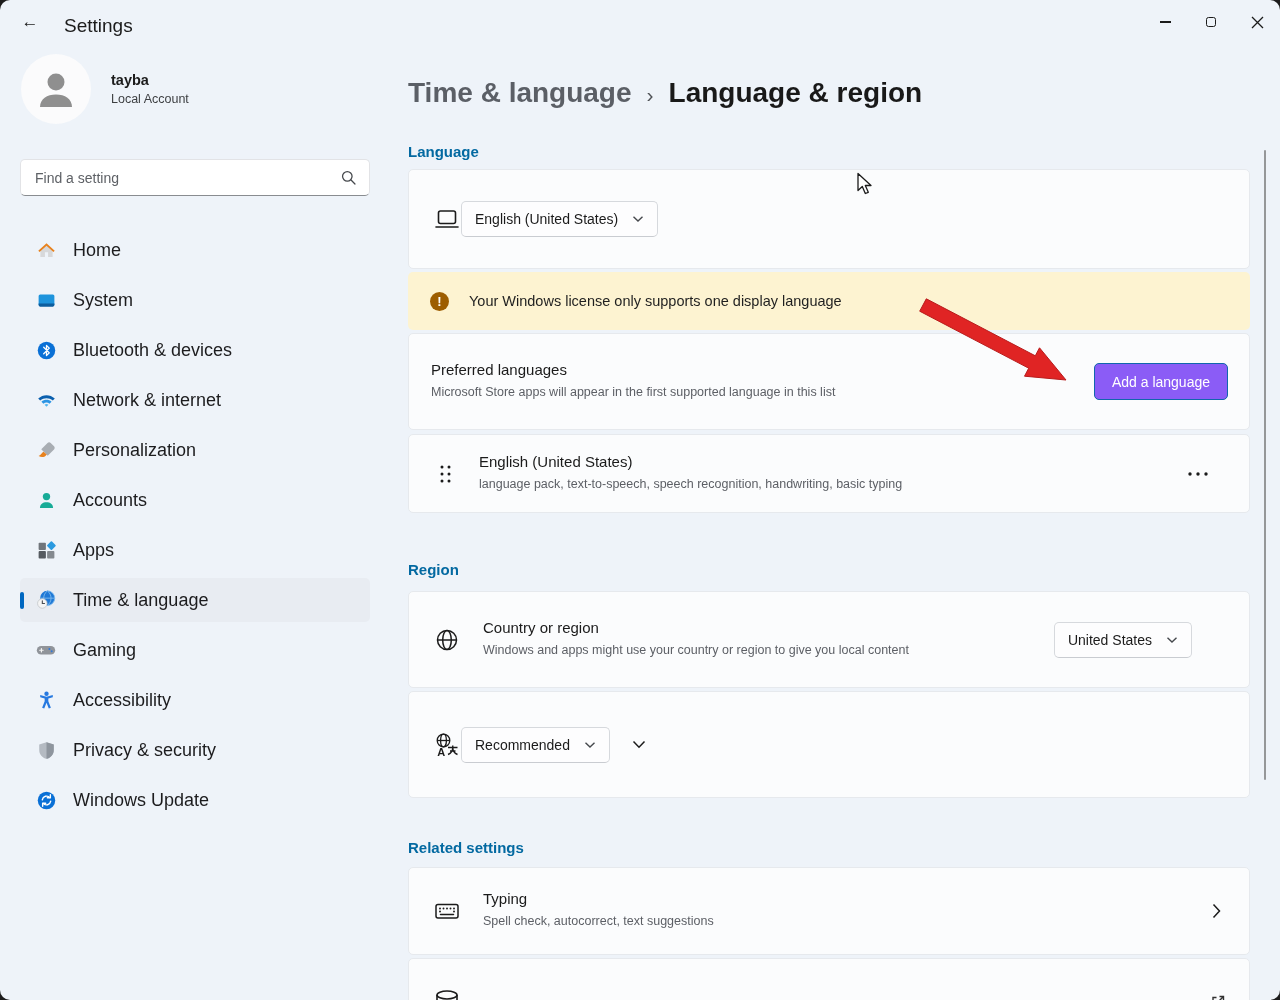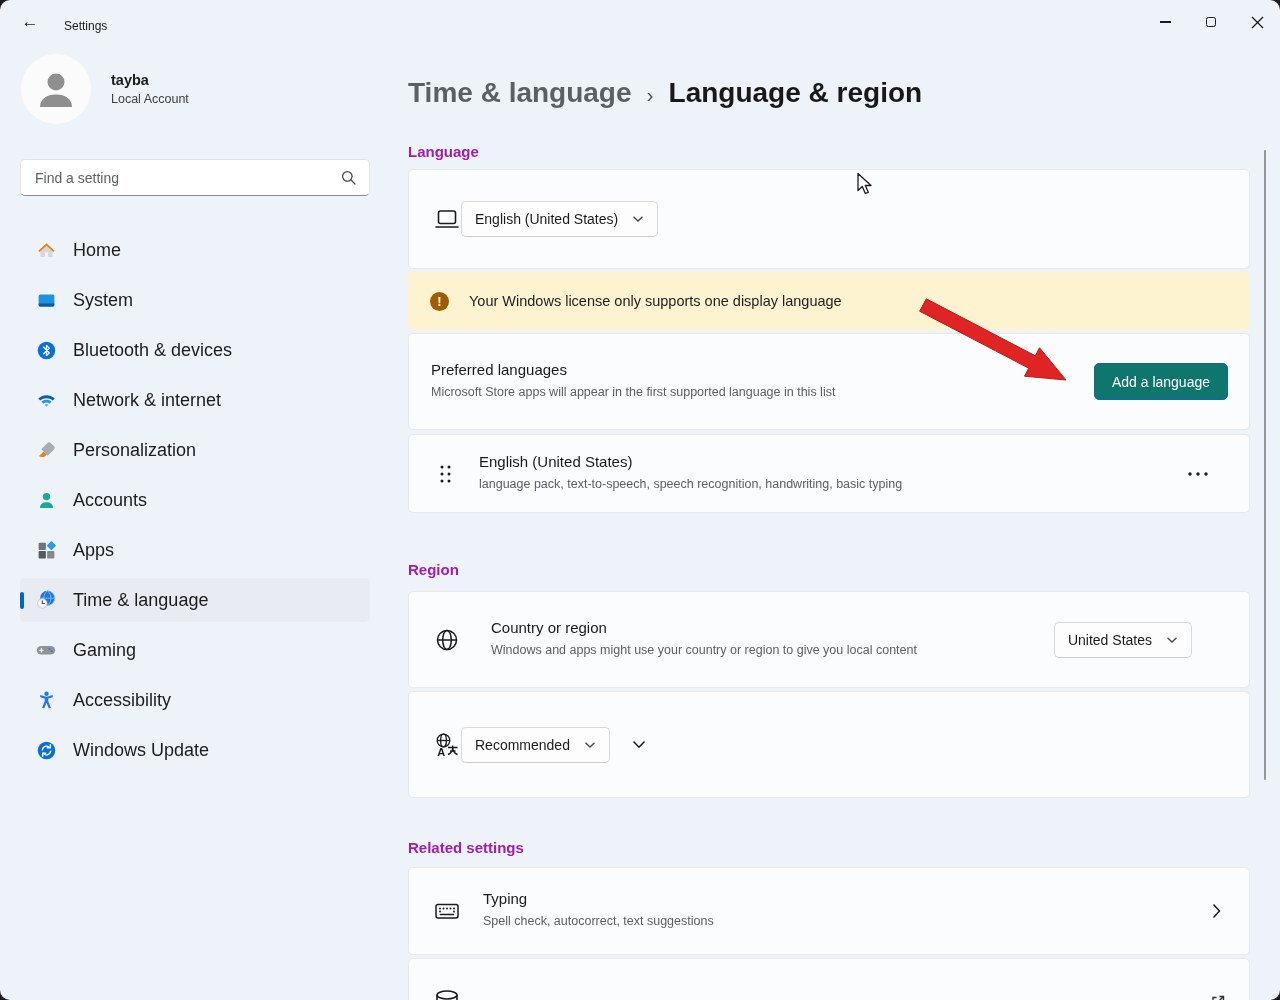--- a/index.html
+++ b/index.html
@@ -15,21 +15,21 @@
     color:#1b1b1b;
   }
 
   
   .titlebar { height:44px; display:flex; align-items:center; }
   .back-btn {
     width:34px; height:34px; margin-left:13px; border-radius:5px;
     display:flex; align-items:center; justify-content:center;
     font-size:17px; color:#1b1b1b; cursor:default;
   }
-  .tb-title { margin-left:17px; font-size:12px;margin-top:7px; }
+  .tb-title { margin-left:17px; font-size:19px;margin-top:7px; }
   .tb-controls { margin-left:auto; display:flex; height:44px; }
   .tb-btn { width:46px; height:44px; display:flex; align-items:center; justify-content:center; }
   .glyph-min { width:11px; height:1.4px; background:#1b1b1b; display:block; }
   .glyph-max { width:10px; height:10px; border:1.4px solid #1b1b1b; border-radius:2.5px; display:block; }
 
   
   .sidebar { position:absolute; left:0; top:28px; width:390px; }
   .user-card { display:flex; align-items:center; margin:26px 0 0 21px; }
   .avatar {
     width:70px; height:70px; border-radius:50%; background:#fbfbfc;
@@ -64,33 +64,33 @@
   .nav-icon { width:22px; height:22px; display:flex; align-items:center; justify-content:center; }
   .nav-label { margin-left:16px; font-size:18px; color:#1c1c1e; }
 
   
   .content { position:absolute; left:408px; top:44px; width:842px; }
   .breadcrumb { margin-top:29px; height:40px; display:flex; align-items:center; }
   .crumb-parent { font-size:28px; font-weight:600; color:#5b5f66; }
   .crumb-sep { font-size:21px; color:#4e5155; margin:3px 15px 0 15px; }
   .crumb-current { font-size:28px; font-weight:600; color:#191919; }
 
-  .section-title { font-size:15px; font-weight:700; color:#a21caf; height:18px; }
+  .section-title { font-size:15px; font-weight:700; color:#0369a1; height:18px; }
   .st-language { margin-top:30px; }
   .st-region   { margin-top:48px; }
   .st-related  { margin-top:41px; }
 
   .card {
     background:#fbfcfd; border:1px solid #e6e9ed; border-radius:5px;
     display:flex; align-items:center; padding:0 20px 0 24px; position:relative;
   }
   .card-a { height:100px; margin-top:8px; }
   .card-pref { height:97px; margin-top:3px; padding-left:22px; }
   .card-lang { height:79px; margin-top:4px; padding-left:29px; }
-  .card-country { height:97px; margin-top:12px;gap:8px; }
+  .card-country { height:97px; margin-top:12px; }
   .card-format { height:107px; margin-top:3px; }
   .card-typing { height:88px; margin-top:10px;align-items:center; }
   .card-partial { height:60px; margin-top:3px; align-items:flex-start; }
 
   .card-icon { width:28px; flex:0 0 28px; display:flex; justify-content:center; }
   .card-text { margin-left:22px; flex:1; }
   .card-title { font-size:15px; color:#1b1b1b; }
   .card-desc { font-size:12.5px; color:#5c5f65; margin-top:5px; line-height:1.55; }
   .desc-wrap { max-width:455px; }
 
@@ -107,21 +107,21 @@
     display:flex; align-items:center; padding-left:22px;
   }
   .warn-circle {
     width:19px; height:19px; border-radius:50%; background:#9d5d00;
     color:#fff; font-size:13px; font-weight:700; display:flex;
     align-items:center; justify-content:center; flex:0 0 19px;
   }
   .banner-text { margin-left:20px; font-size:14.5px; color:#1f1f1f; }
 
   .accent-btn {
-    background:#0f766e; color:#fff; border:1px solid #1166ad; border-radius:5px;
+    background:#8b5cf6; color:#fff; border:1px solid #1166ad; border-radius:5px;
     height:37px; padding:0 17px; font-size:14px; font-family:"Liberation Sans", sans-serif;
     margin-right:1px; cursor:default;
   }
 
   .drag-handle { width:15px; flex:0 0 15px; display:flex; }
   .lang-text { margin-left:26px; flex:1; }
   .more-btn { margin-right:14px; display:flex; padding:6px; border-radius:4px; cursor:default; }
   .chev-right { margin-right:8px; display:flex; }
   .expand-chev { margin-left:22px; display:flex; }
 
@@ -284,20 +284,29 @@
       <div class="nav-item">
         <span class="nav-icon">
           <svg width="21" height="21" viewBox="0 0 24 24" fill="#2779e0">
               <circle cx="12" cy="4.3" r="2.5"></circle>
               <path d="M12 7.8l7.2-2v2.5l-5.1 1.5v3.1l2.9 7.3-2.4 1-2.6-6.6-2.6 6.6-2.4-1 2.9-7.3V9.8L4.8 8.3V5.8z"></path>
             </svg>
         </span>
         <span class="nav-label">Accessibility</span>
       </div>
 
+      <div class="nav-item">
+        <span class="nav-icon">
+          <svg width="21" height="21" viewBox="0 0 24 24">
+              <path d="M12 2.5l8.3 2.6v6.2c0 5.2-3.6 8.9-8.3 10.2-4.7-1.3-8.3-5-8.3-10.2V5.1z" fill="#b4bac2"></path>
+              <path d="M12 2.5l8.3 2.6v6.2c0 5.2-3.6 8.9-8.3 10.2z" fill="#8e959e"></path>
+            </svg>
+        </span>
+        <span class="nav-label">Privacy &amp; security</span>
+      </div>
 
       <div class="nav-item">
         <span class="nav-icon">
           <svg width="21" height="21" viewBox="0 0 24 24">
               <circle cx="12" cy="12" r="10" fill="#0a70d6"></circle>
               <path d="M7.2 11.2a5 5 0 018.7-2.5" stroke="#fff" stroke-width="1.6" fill="none" stroke-linecap="round"></path>
               <path d="M16.4 5.4v3.5h-3.5" fill="none" stroke="#fff" stroke-width="1.6" stroke-linecap="round" stroke-linejoin="round"></path>
               <path d="M16.8 12.8a5 5 0 01-8.7 2.5" stroke="#fff" stroke-width="1.6" fill="none" stroke-linecap="round"></path>
               <path d="M7.6 18.6v-3.5h3.5" fill="none" stroke="#fff" stroke-width="1.6" stroke-linecap="round" stroke-linejoin="round"></path>
             </svg>

